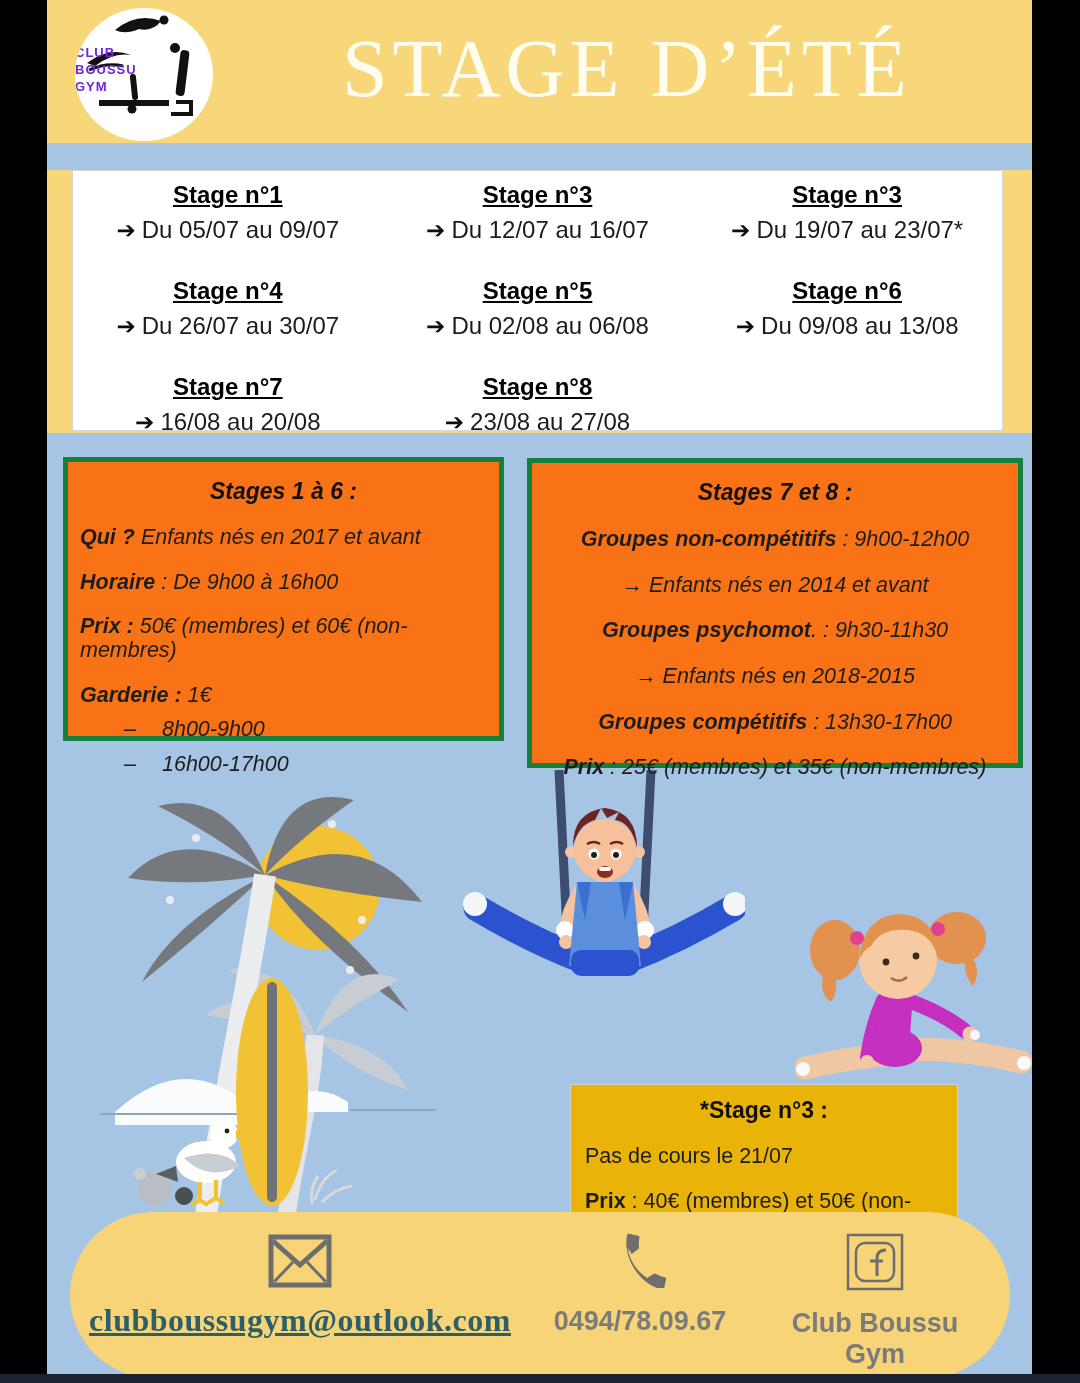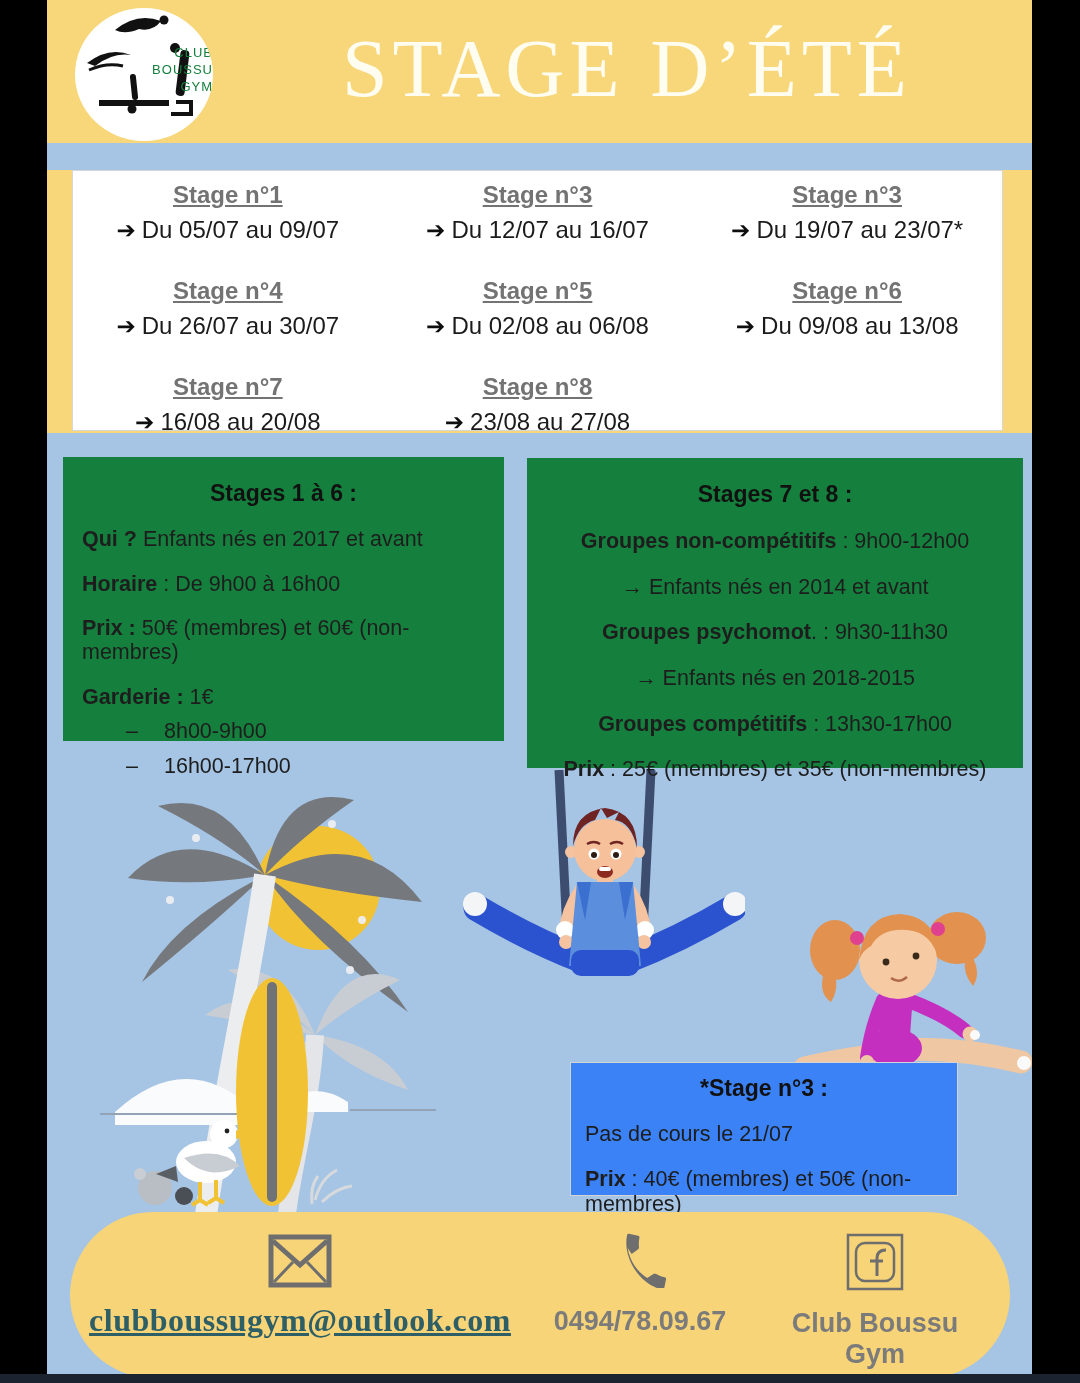--- a/index.html
+++ b/index.html
@@ -11,48 +11,48 @@
   .bottom-strip{position:absolute;left:0;top:1374px;width:1080px;height:9px;background:#1b2330;}
 
   
   .header-band{position:absolute;left:0;top:0;width:985px;height:433px;background:#F8D77B;}
   .blue-strip{position:absolute;left:0;top:143px;width:985px;height:27px;background:#A6C4E4;}
   .main-title{position:absolute;left:200px;top:22px;width:760px;text-align:center;
       font-family:"Liberation Serif",serif;font-size:82px;font-weight:500;
       color:#FFFDF0;letter-spacing:5px;}
   .logo{position:absolute;left:28px;top:8px;width:138px;height:133px;background:#fff;
       border-radius:50%;overflow:hidden;}
-  .logo-text{position:absolute;left:0;top:36px;width:100%;text-align:right;
-      font-size:13px;font-weight:400;letter-spacing:1px;line-height:17px;
-      text-transform:uppercase;color:#15803d;}
+  .logo-text{position:absolute;left:0;top:36px;width:100%;text-align:left;
+      font-size:13px;font-weight:700;letter-spacing:1px;line-height:17px;
+      text-transform:uppercase;color:#6d28d9;}
   .logo svg{position:absolute;left:0;top:0;}
 
   
   .stages-box{position:absolute;left:25px;top:170px;width:931px;height:261px;
       background:#fff;border:1px solid #d6d6d6;box-sizing:border-box;}
   .stages-grid{display:grid;grid-template-columns:1fr 1fr 1fr;grid-auto-rows:96px;padding-top:10px;}
   .stage-cell{text-align:center;}
-  .stage-title{font-size:24px;font-weight:700;text-decoration:underline;color:#737373;}
+  .stage-title{font-size:24px;font-weight:700;text-decoration:underline;color:#000000;}
   .stage-date{margin-top:7px;font-size:24px;color:#1b1b1b;}
   .stage-arrow{font-size:23px;margin-right:6px;color:#0e0e0e;}
 
   
-  .ibox{position:absolute;background:#15803d;border:7px solid #15803d;box-sizing:border-box;}
+  .ibox{position:absolute;background:#f97316;border:5px solid #15803d;box-sizing:border-box;font-style:italic;}
   .ibox-left{left:16px;top:457px;width:441px;height:284px;padding:4px 12px;}
   .ibox-right{left:480px;top:458px;width:496px;height:310px;padding:4px 16px;}
   .ibox h3{font-size:23px;margin:12px 0 2px;text-align:center;color:#111;}
   .irow{margin-top:21px;font-size:21.5px;line-height:1.1;}
   .irow b{font-weight:700;}
   .ibox-right .irow{margin-top:22px;text-align:center;}
   .ilist-item{margin-top:10px;padding-left:44px;font-size:21.5px;}
   .ilist-item .dash{margin-right:26px;}
 
   
-  .note-box{position:absolute;left:523px;top:1062px;width:388px;height:134px;
-      background:#3b82f6;border:1px solid #d4d4d4;box-sizing:border-box;padding:2px 14px;}
+  .note-box{position:absolute;left:523px;top:1084px;width:388px;height:134px;
+      background:#eab308;border:1px solid #d4d4d4;box-sizing:border-box;padding:2px 14px;}
   .note-box h3{font-size:23px;margin:10px 0 0;text-align:center;color:#111;}
   .note-row{margin-top:20px;font-size:21.5px;}
 
   
   .footer-pill{position:absolute;left:23px;top:1212px;width:940px;height:166px;
       background:#F8D478;border-radius:85px;}
   .f-col{position:absolute;top:0;height:100%;text-align:center;}
   .f-col1{left:10px;width:440px;text-align:center;}
   .f-col2{left:470px;width:200px;}
   .f-col3{left:690px;width:230px;}

